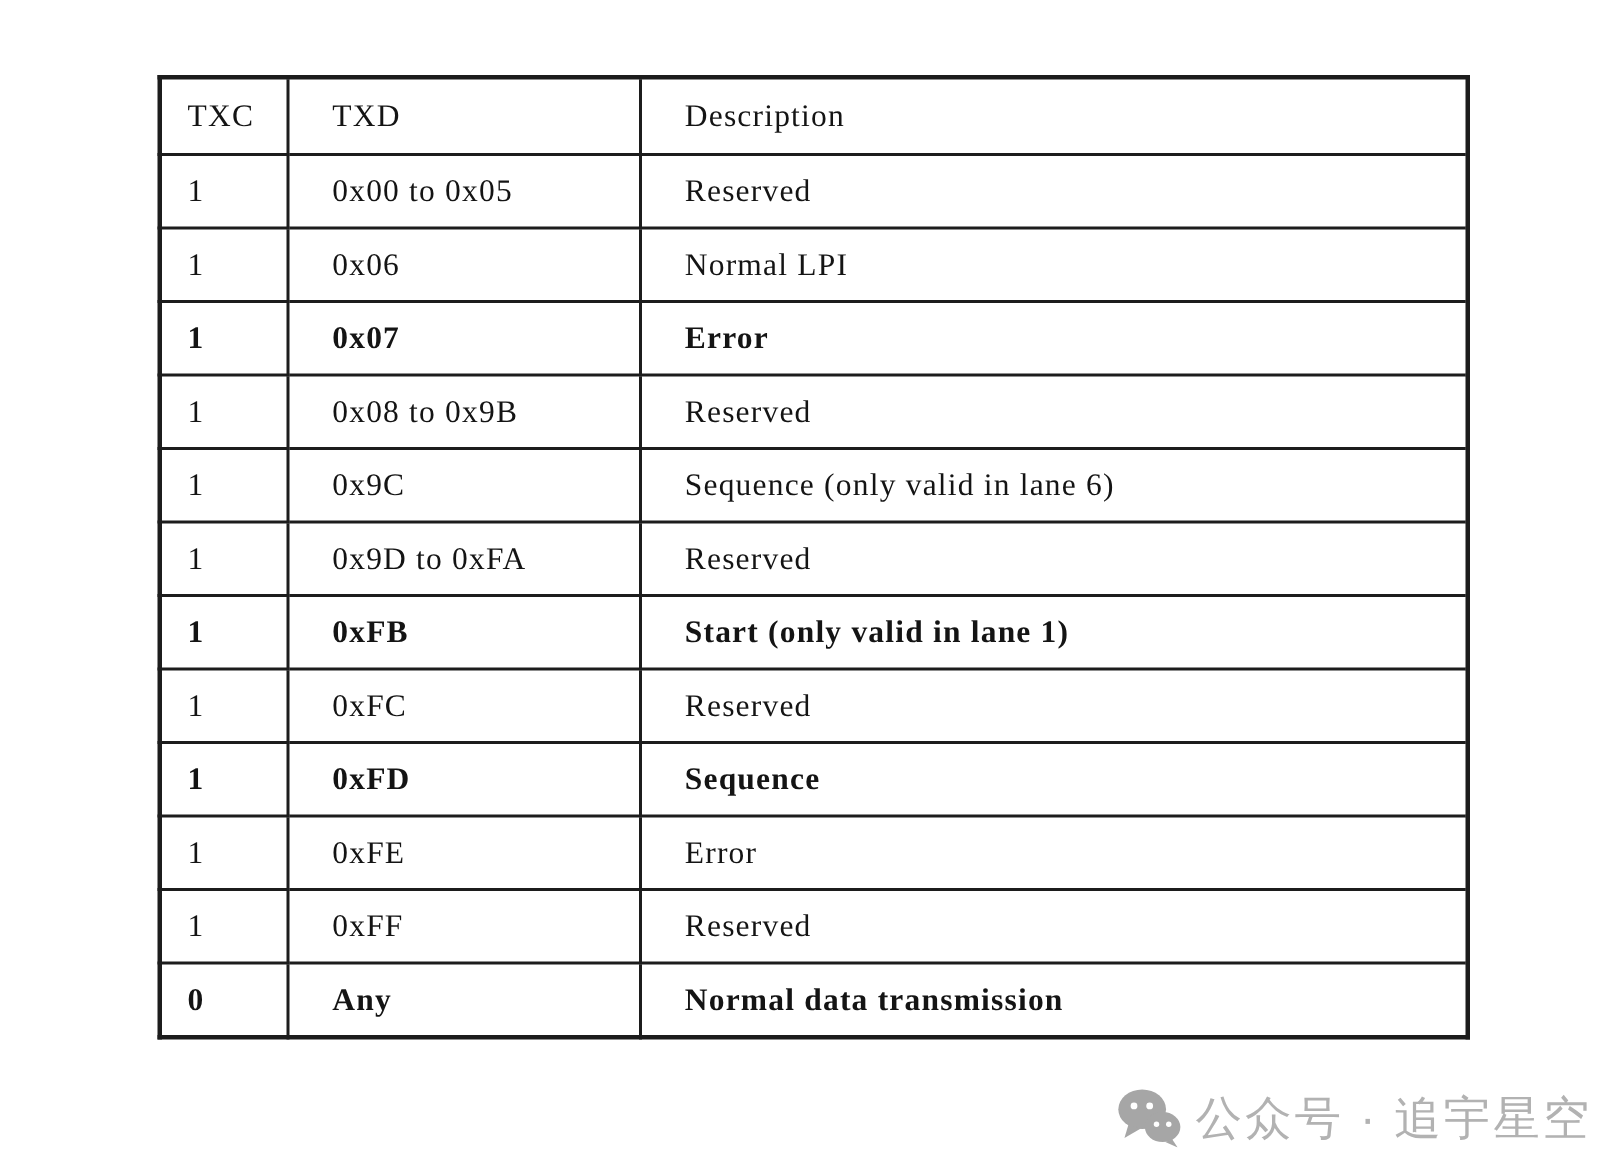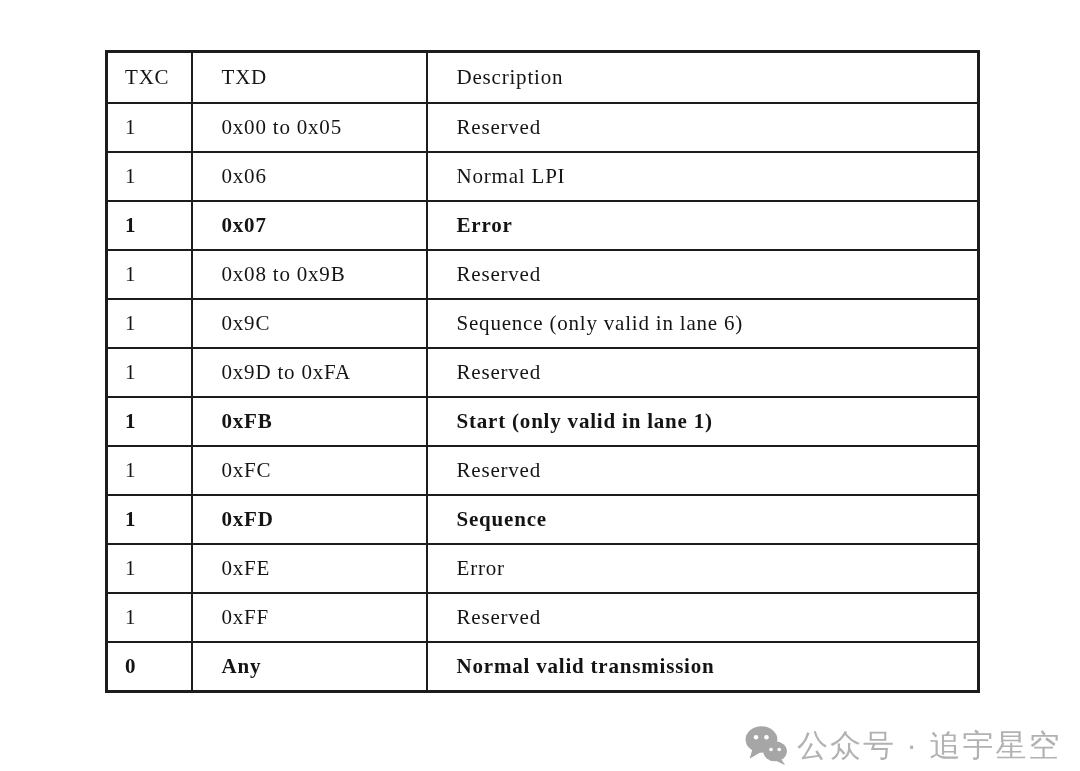--- a/index.html
+++ b/index.html
@@ -130,21 +130,21 @@
           <td>Error</td>
         </tr>
         <tr>
           <td>1</td>
           <td>0xFF</td>
           <td>Reserved</td>
         </tr>
         <tr class="bold">
           <td>0</td>
           <td>Any</td>
-          <td>Normal valid transmission</td>
+          <td>Normal data transmission</td>
         </tr>
       </tbody>
   </table>
 
   <div class="watermark">
     <span>
       <svg width="44" height="40" viewBox="0 0 48 44" xmlns="http://www.w3.org/2000/svg" aria-hidden="true">
         <ellipse cx="19" cy="16" rx="17.5" ry="14.5" fill="#a6a6a6"></ellipse>
         <polygon points="9,27 6,37 18,30" fill="#a6a6a6"></polygon>
         <circle cx="13" cy="13.5" r="2.5" fill="#ffffff"></circle>

